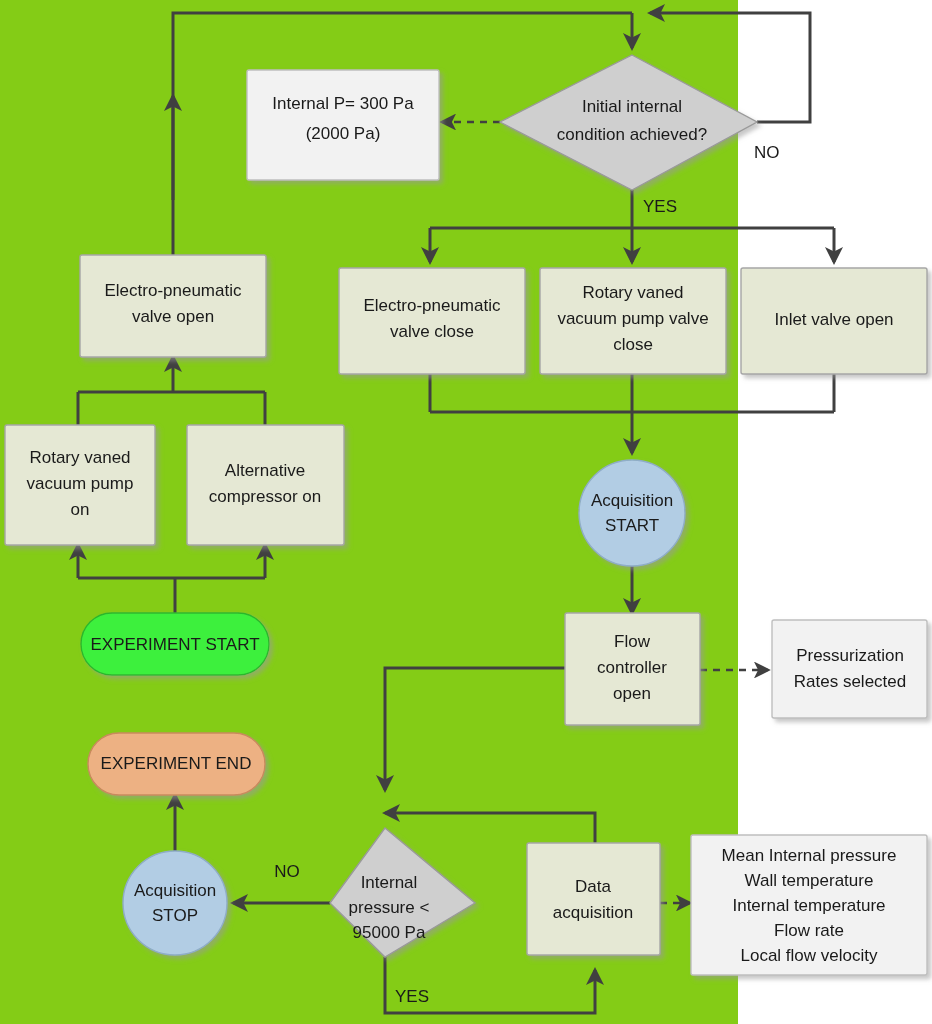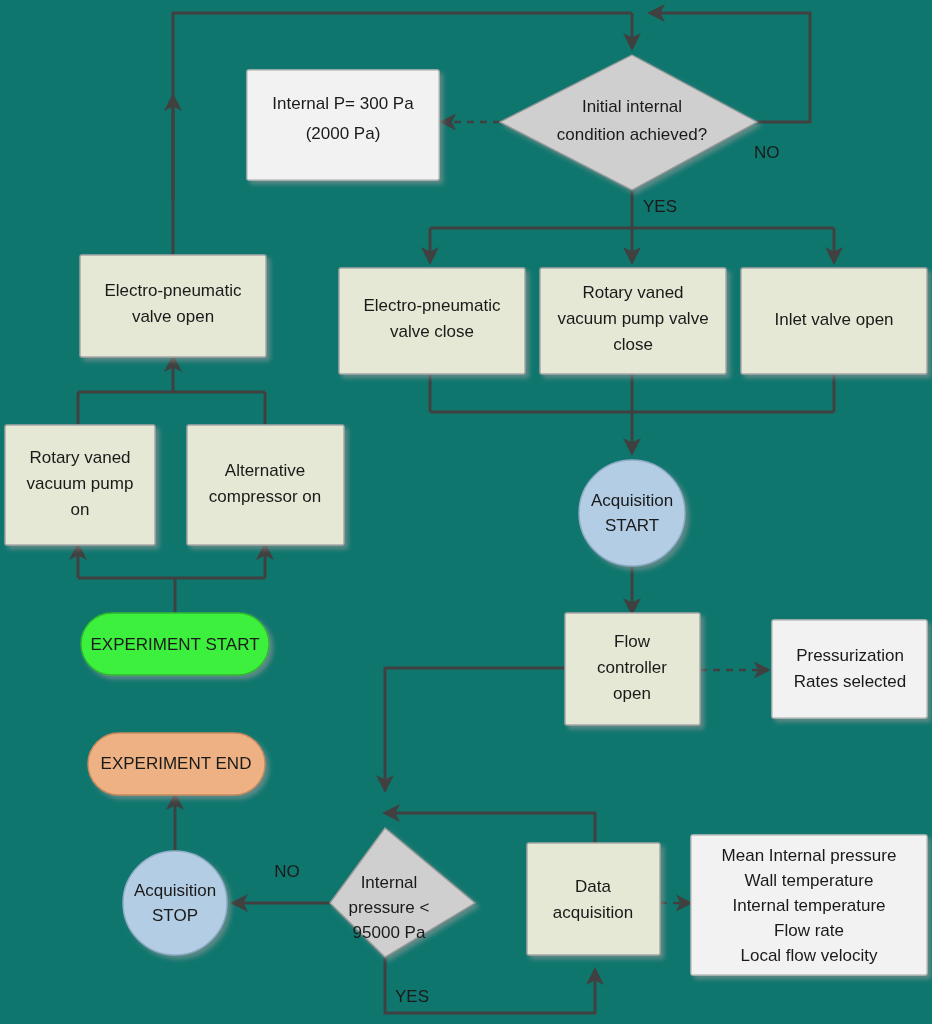--- a/index.html
+++ b/index.html
@@ -8,23 +8,23 @@
     background: #ffffff;
   }
   body {
     width: 932px;
     height: 1024px;
     font-family: "Liberation Sans", sans-serif;
     overflow: hidden;
   }
   #diagram-root {
     position: relative;
-    width: 932px;
+    width: 738px;
     height: 1024px;
-    background: #0f766e;
+    background: #84cc16;
   }
   svg.flow {
     position: absolute;
     top: 0;
     left: 0;
     width: 932px;
     height: 1024px;
   }
   .node-label {
     font-family: "Liberation Sans", sans-serif;

